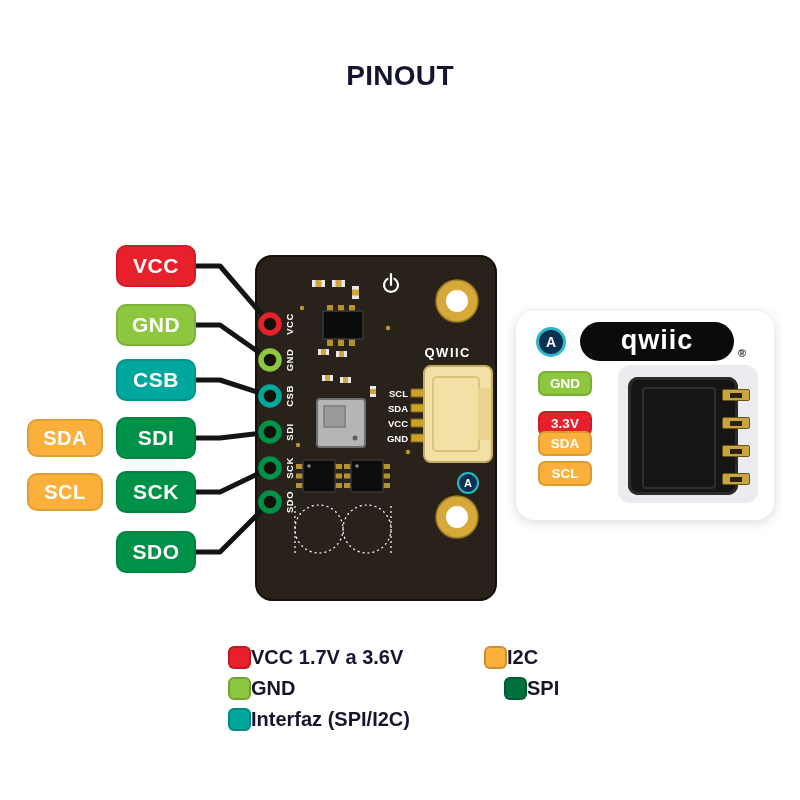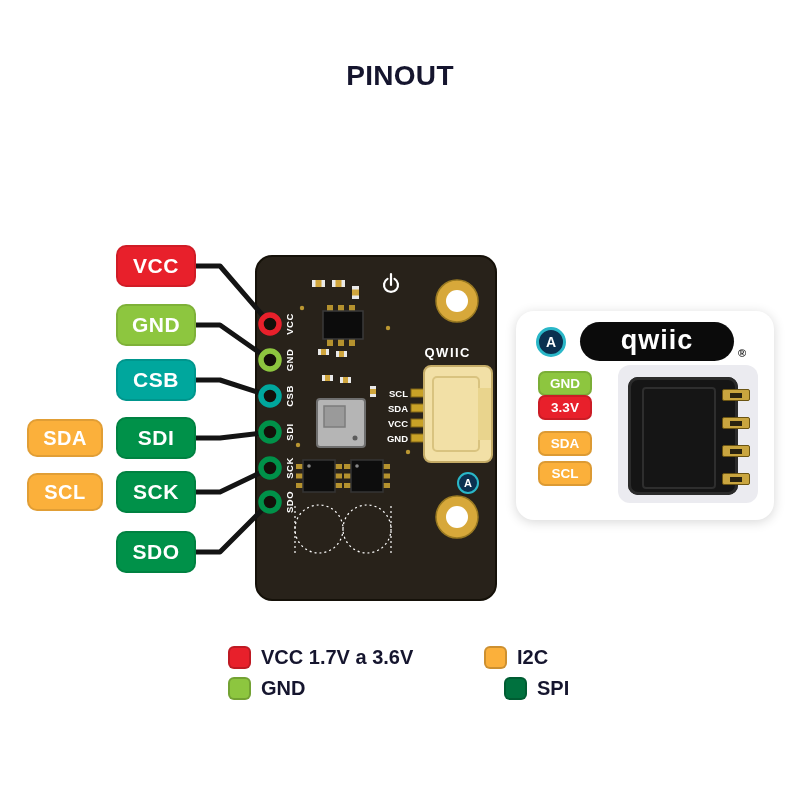--- a/index.html
+++ b/index.html
@@ -44,21 +44,21 @@
   .conn  { position:absolute; left:10px; top:12px; width:110px; height:118px;
            background:#151515; border-radius:10px; box-shadow:inset 0 0 0 3px #2b2b2b; }
   .conn-inner { position:absolute; left:14px; top:10px; width:70px; height:98px;
                 border:2px solid #2e2e2e; border-radius:4px; }
   .conn-pin { position:absolute; left:104px; width:28px; height:12px; background:#c9a53f;
               border:1px solid #6b5412; border-radius:2px; box-sizing:border-box;
               display:flex; align-items:center; justify-content:center; }
   .conn-pin i { display:block; width:12px; height:5px; background:#2a2310; }
 
   
-  .legend-item { position:absolute; display:flex; align-items:center; gap:10px; }
+  .legend-item { position:absolute; display:flex; align-items:center; }
   .swatch { width:23px; height:23px; border-radius:6px; border:2px solid rgba(0,0,0,0.18); box-sizing:border-box; }
   .legend-label { font-weight:bold; font-size:20px; color:#15152e; white-space:nowrap; }
 </style>
 </head>
 <body>
 
 <div class="canvas">
 
   <header class="title">
     <div>PINOUT</div>
@@ -202,21 +202,21 @@
   <div class="pin-box" style="left: 116px; top: 531px; background-color: rgb(0, 145, 73);">SDO</div>
   <div class="pin-box alt-box" style="left: 27px; top: 419px; background-color: rgb(251, 176, 59);">SDA</div>
   <div class="pin-box alt-box" style="left: 27px; top: 473px; background-color: rgb(251, 176, 59);">SCL</div>
 
   <div class="card">
     <div class="card-logo">A</div>
     <div class="card-brand">qwiic</div>
     <div class="card-reg">®</div>
 
     <div class="chip" style="top: 60px; background-color: rgb(141, 198, 63);">GND</div>
-    <div class="chip" style="top: 84px; background-color: rgb(232, 32, 43);">3.3V</div>
+    <div class="chip" style="top: 100px; background-color: rgb(232, 32, 43);">3.3V</div>
     <div class="chip" style="top: 120px; background-color: rgb(251, 176, 59);">SDA</div>
     <div class="chip" style="top: 150px; background-color: rgb(251, 176, 59);">SCL</div>
 
     <div class="panel">
       <div class="conn">
         <div class="conn-inner"></div>
       </div>
       <div class="conn-pin" style="top:24px">
           <i></i>
         </div>
@@ -233,20 +233,24 @@
   </div>
 
   <div class="legend-item" style="left:228px;top:646px">
     <span class="swatch" style="background-color: rgb(232, 32, 43);"></span>
     <span class="legend-label">VCC 1.7V a 3.6V</span>
   </div>
   <div class="legend-item" style="left:228px;top:677px">
     <span class="swatch" style="background-color: rgb(141, 198, 63);"></span>
     <span class="legend-label">GND</span>
   </div>
+  <div class="legend-item" style="left:228px;top:708px">
+    <span class="swatch" style="background-color: rgb(0, 167, 157);"></span>
+    <span class="legend-label">Interfaz (SPI/I2C)</span>
+  </div>
   <div class="legend-item" style="left:484px;top:646px">
     <span class="swatch" style="background-color: rgb(251, 176, 59);"></span>
     <span class="legend-label">I2C</span>
   </div>
   <div class="legend-item" style="left:504px;top:677px">
     <span class="swatch" style="background-color: rgb(0, 113, 62);"></span>
     <span class="legend-label">SPI</span>
   </div>
 
 </div>

